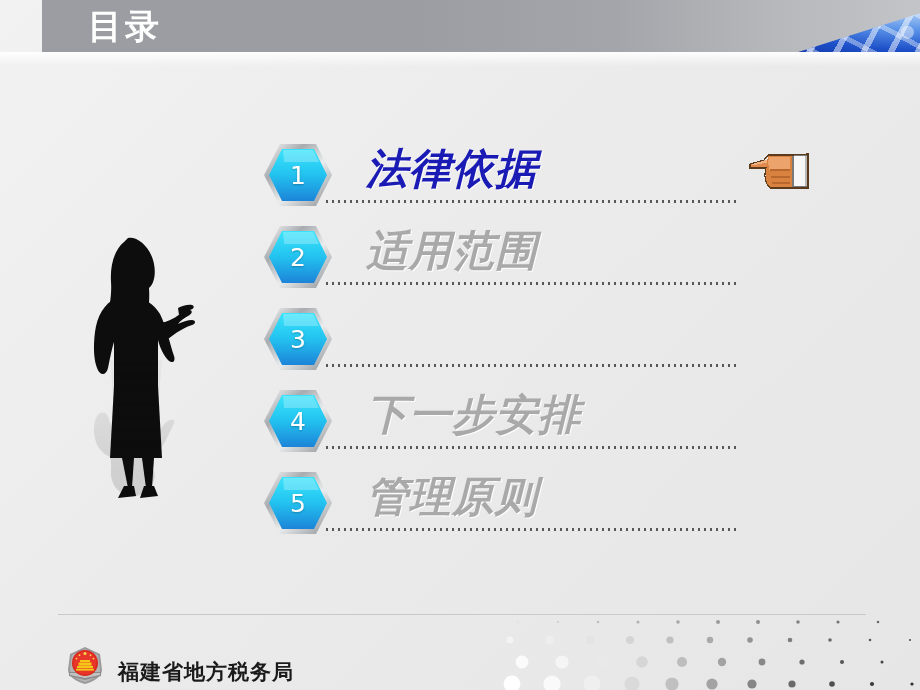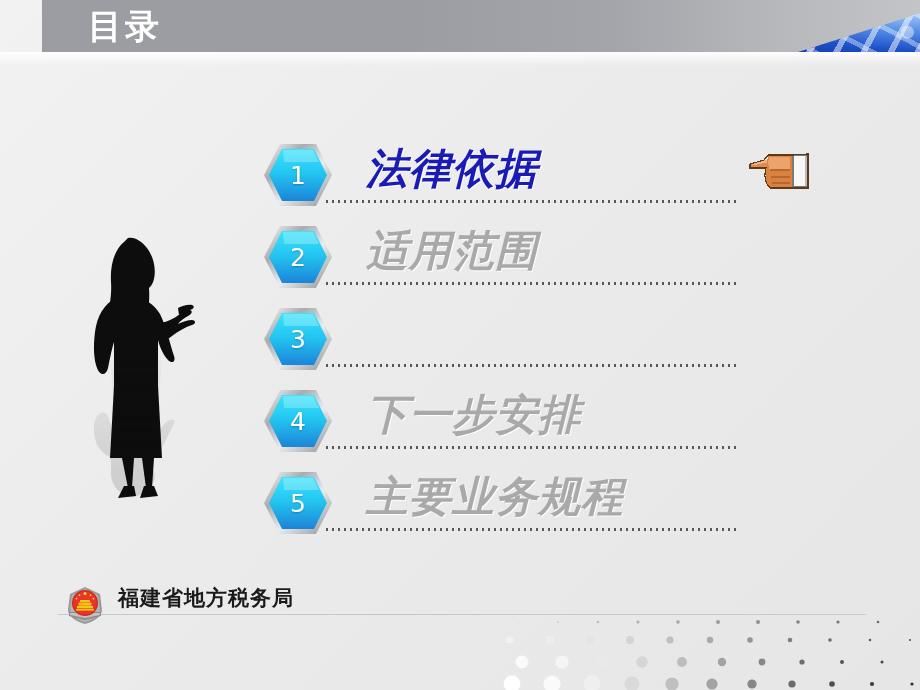--- a/index.html
+++ b/index.html
@@ -170,24 +170,24 @@
     position: absolute;
     left: 58px;
     top: 614px;
     width: 808px;
     height: 1px;
     background: #c9c9c9;
   }
   #footer {
     position: absolute;
     left: 64px;
-    top: 584px;
+    top: 636px;
     height: 50px;
     display: flex;
-    align-items: flex-start;
+    align-items: flex-end;
   }
   #footer-emblem { width: 42px; height: 42px; flex: 0 0 auto; }
   #footer-text {
     margin-left: 12px;
     font-size: 21px;
     font-weight: bold;
     color: #1a1a1a;
     letter-spacing: 1px;
     white-space: nowrap;
   }
@@ -320,21 +320,21 @@
     </div>
 
     <div class="agenda-row">
       <div class="dotline"></div>
       <svg class="hexagon" viewBox="0 0 72 66">
         <polygon points="18,2 54,2 70,33 54,64 18,64 2,33" fill="url(#hexring1)"></polygon>
         <polygon points="20,7 52,7 65,33 52,59 20,59 7,33" fill="url(#hexfill1)"></polygon>
         <polygon points="21,8 51,8 57,20 22,20" fill="rgba(255,255,255,0.25)"></polygon>
       </svg>
       <div class="hex-label">5</div>
-      <div class="agenda-text muted">主要业务规程</div>
+      <div class="agenda-text muted">管理原则</div>
     </div>
 
   </div>
 
   <svg id="hand" viewBox="0 0 66 42">
     <g shape-rendering="crispEdges">
 
       <path d="M2 15 L16 11 L22 11 L22 19 L2 19 Z" fill="#e08a4e"></path>
       <path d="M2 15 L16 11 L22 11 L22 13 L6 16 Z" fill="#f0b183"></path>
 

